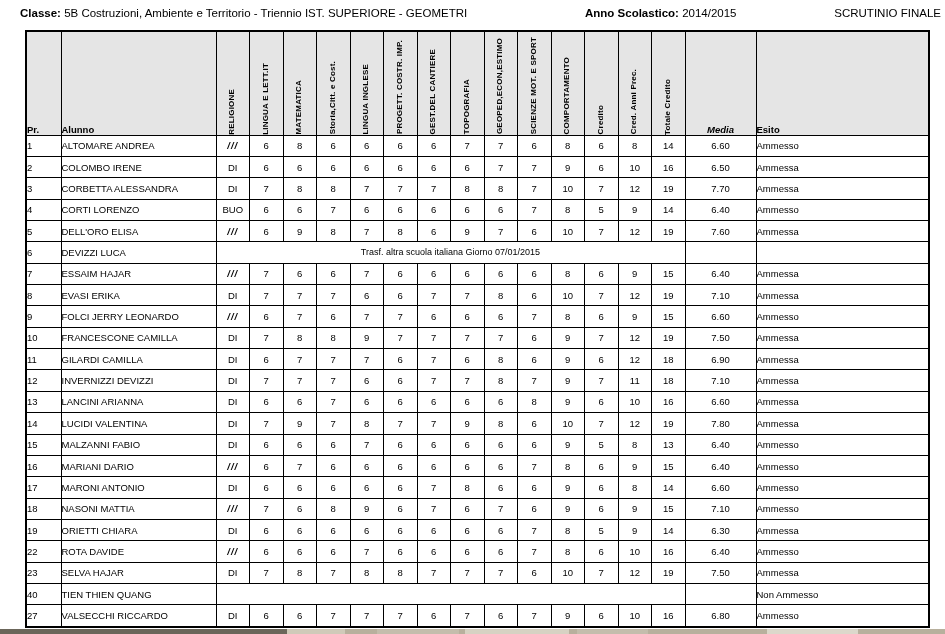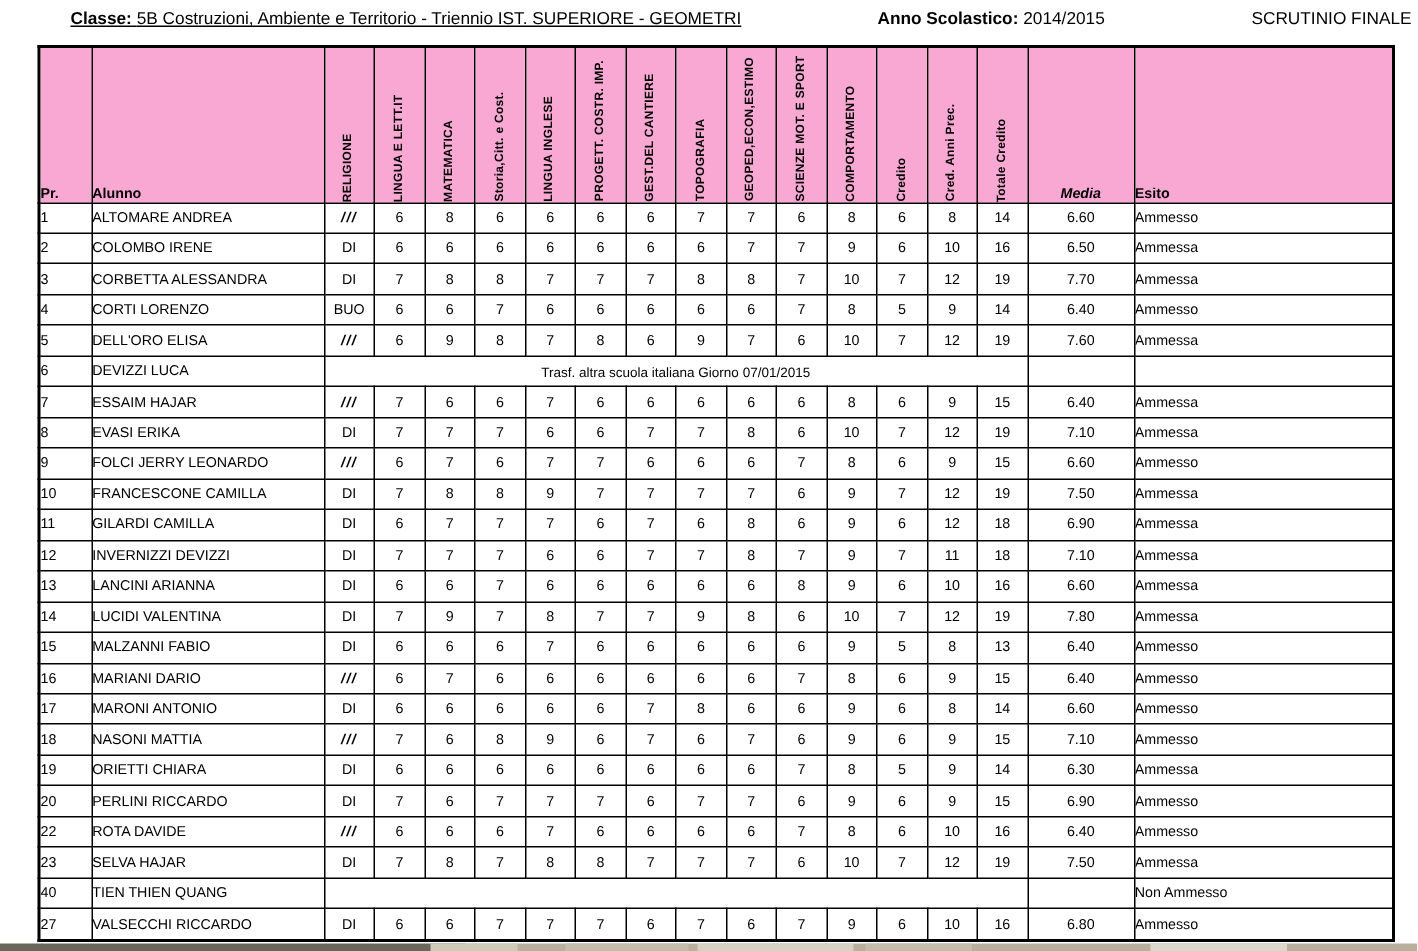--- a/index.html
+++ b/index.html
@@ -1,27 +1,27 @@
 <!DOCTYPE html>
 <html><head>
 <meta charset="utf-8">
 <style>
   html,body{margin:0;padding:0;background:#fff;}
   .page{position:relative;width:945px;height:634px;background:#ffffff;overflow:hidden;
         font-family:"Liberation Sans",sans-serif;color:#000;}
   .hdr{position:absolute;top:0;left:0;width:945px;height:30px;font-size:11.5px;}
-  .hdr .classe{position:absolute;left:47px;top:7px;white-space:nowrap;text-decoration:underline;}
+  .hdr .classe{position:absolute;left:20px;top:7px;white-space:nowrap;}
   .hdr .anno{position:absolute;left:585px;top:7px;white-space:nowrap;}
   .hdr .scrut{position:absolute;right:4px;top:7px;white-space:nowrap;}
   .hdr b{font-weight:bold;}
 
   table.grid{position:absolute;left:25px;top:30px;width:905px;height:598px;
              border-collapse:collapse;table-layout:fixed;border:2px solid #000;background:#fff;}
   table.grid th,table.grid td{border:1px solid #000;padding:0;overflow:hidden;white-space:nowrap;}
-  thead th{border-bottom:2px solid #000;vertical-align:bottom;background:#f9a8d4;}
+  thead th{border-bottom:2px solid #000;vertical-align:bottom;background:#e5e5e5;}
   thead tr{height:104px;}
   th.corner{font-size:9.5px;font-weight:bold;text-align:left;padding:0 0 2px 3px;}
   th.media-h{text-align:center;padding-left:0;font-style:italic;}
   th.rot{vertical-align:bottom;}
   .rotwrap{height:101px;display:flex;align-items:flex-end;justify-content:center;overflow:hidden;}
   .rotwrap span{writing-mode:vertical-rl;transform:rotate(180deg);white-space:nowrap;
                 font-weight:bold;font-size:8px;letter-spacing:.2px;line-height:1.1;}
   tbody td{height:18px;font-size:9.5px;vertical-align:middle;}
   td.pr{text-align:left;padding-left:2px;}
   td.name{text-align:left;padding-left:3px;}
@@ -504,40 +504,20 @@
           <td class="num">6</td>
           <td class="num">7</td>
           <td class="num">8</td>
           <td class="num">5</td>
           <td class="num">9</td>
           <td class="num">14</td>
           <td class="media">6.30</td>
           <td class="esito">Ammessa</td>
         </tr>
         <tr>
-          <td class="pr">20</td>
-          <td class="name">PERLINI RICCARDO</td>
-          <td class="num">DI</td>
-          <td class="num">7</td>
-          <td class="num">6</td>
-          <td class="num">7</td>
-          <td class="num">7</td>
-          <td class="num">7</td>
-          <td class="num">6</td>
-          <td class="num">7</td>
-          <td class="num">7</td>
-          <td class="num">6</td>
-          <td class="num">9</td>
-          <td class="num">6</td>
-          <td class="num">9</td>
-          <td class="num">15</td>
-          <td class="media">6.90</td>
-          <td class="esito">Ammesso</td>
-        </tr>
-        <tr>
           <td class="pr">22</td>
           <td class="name">ROTA DAVIDE</td>
           <td class="num slash">///</td>
           <td class="num">6</td>
           <td class="num">6</td>
           <td class="num">6</td>
           <td class="num">7</td>
           <td class="num">6</td>
           <td class="num">6</td>
           <td class="num">6</td>

